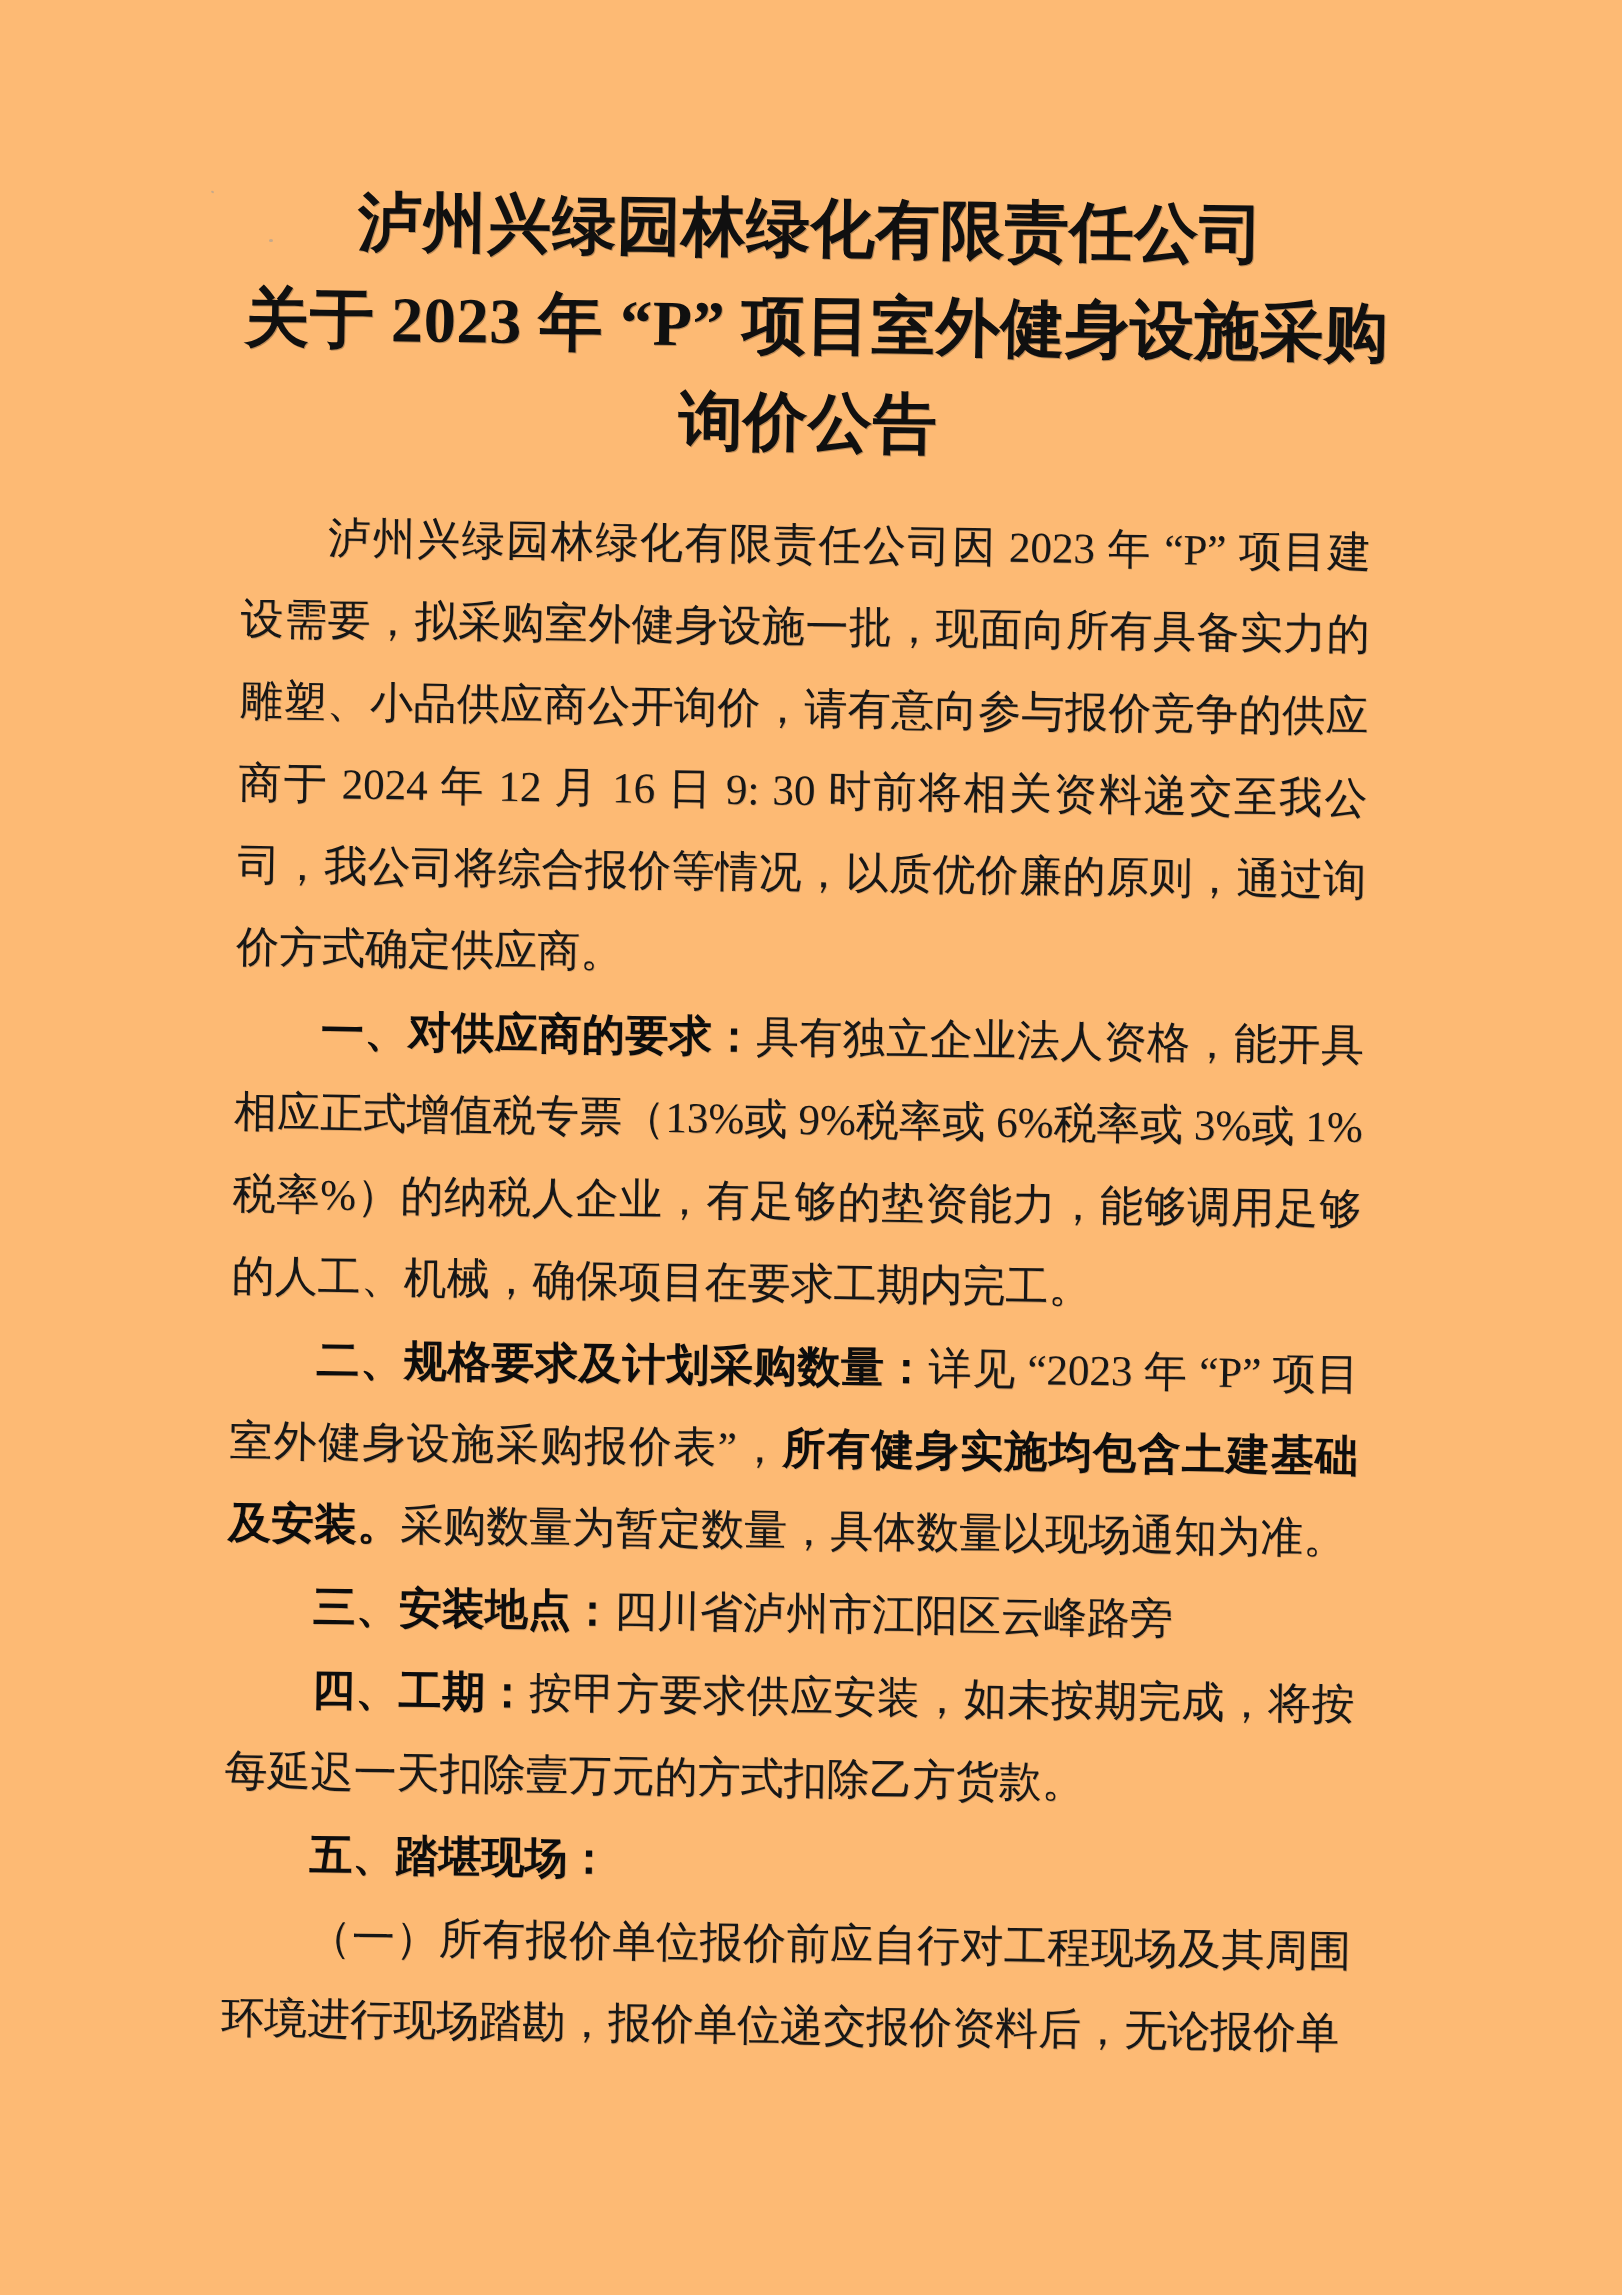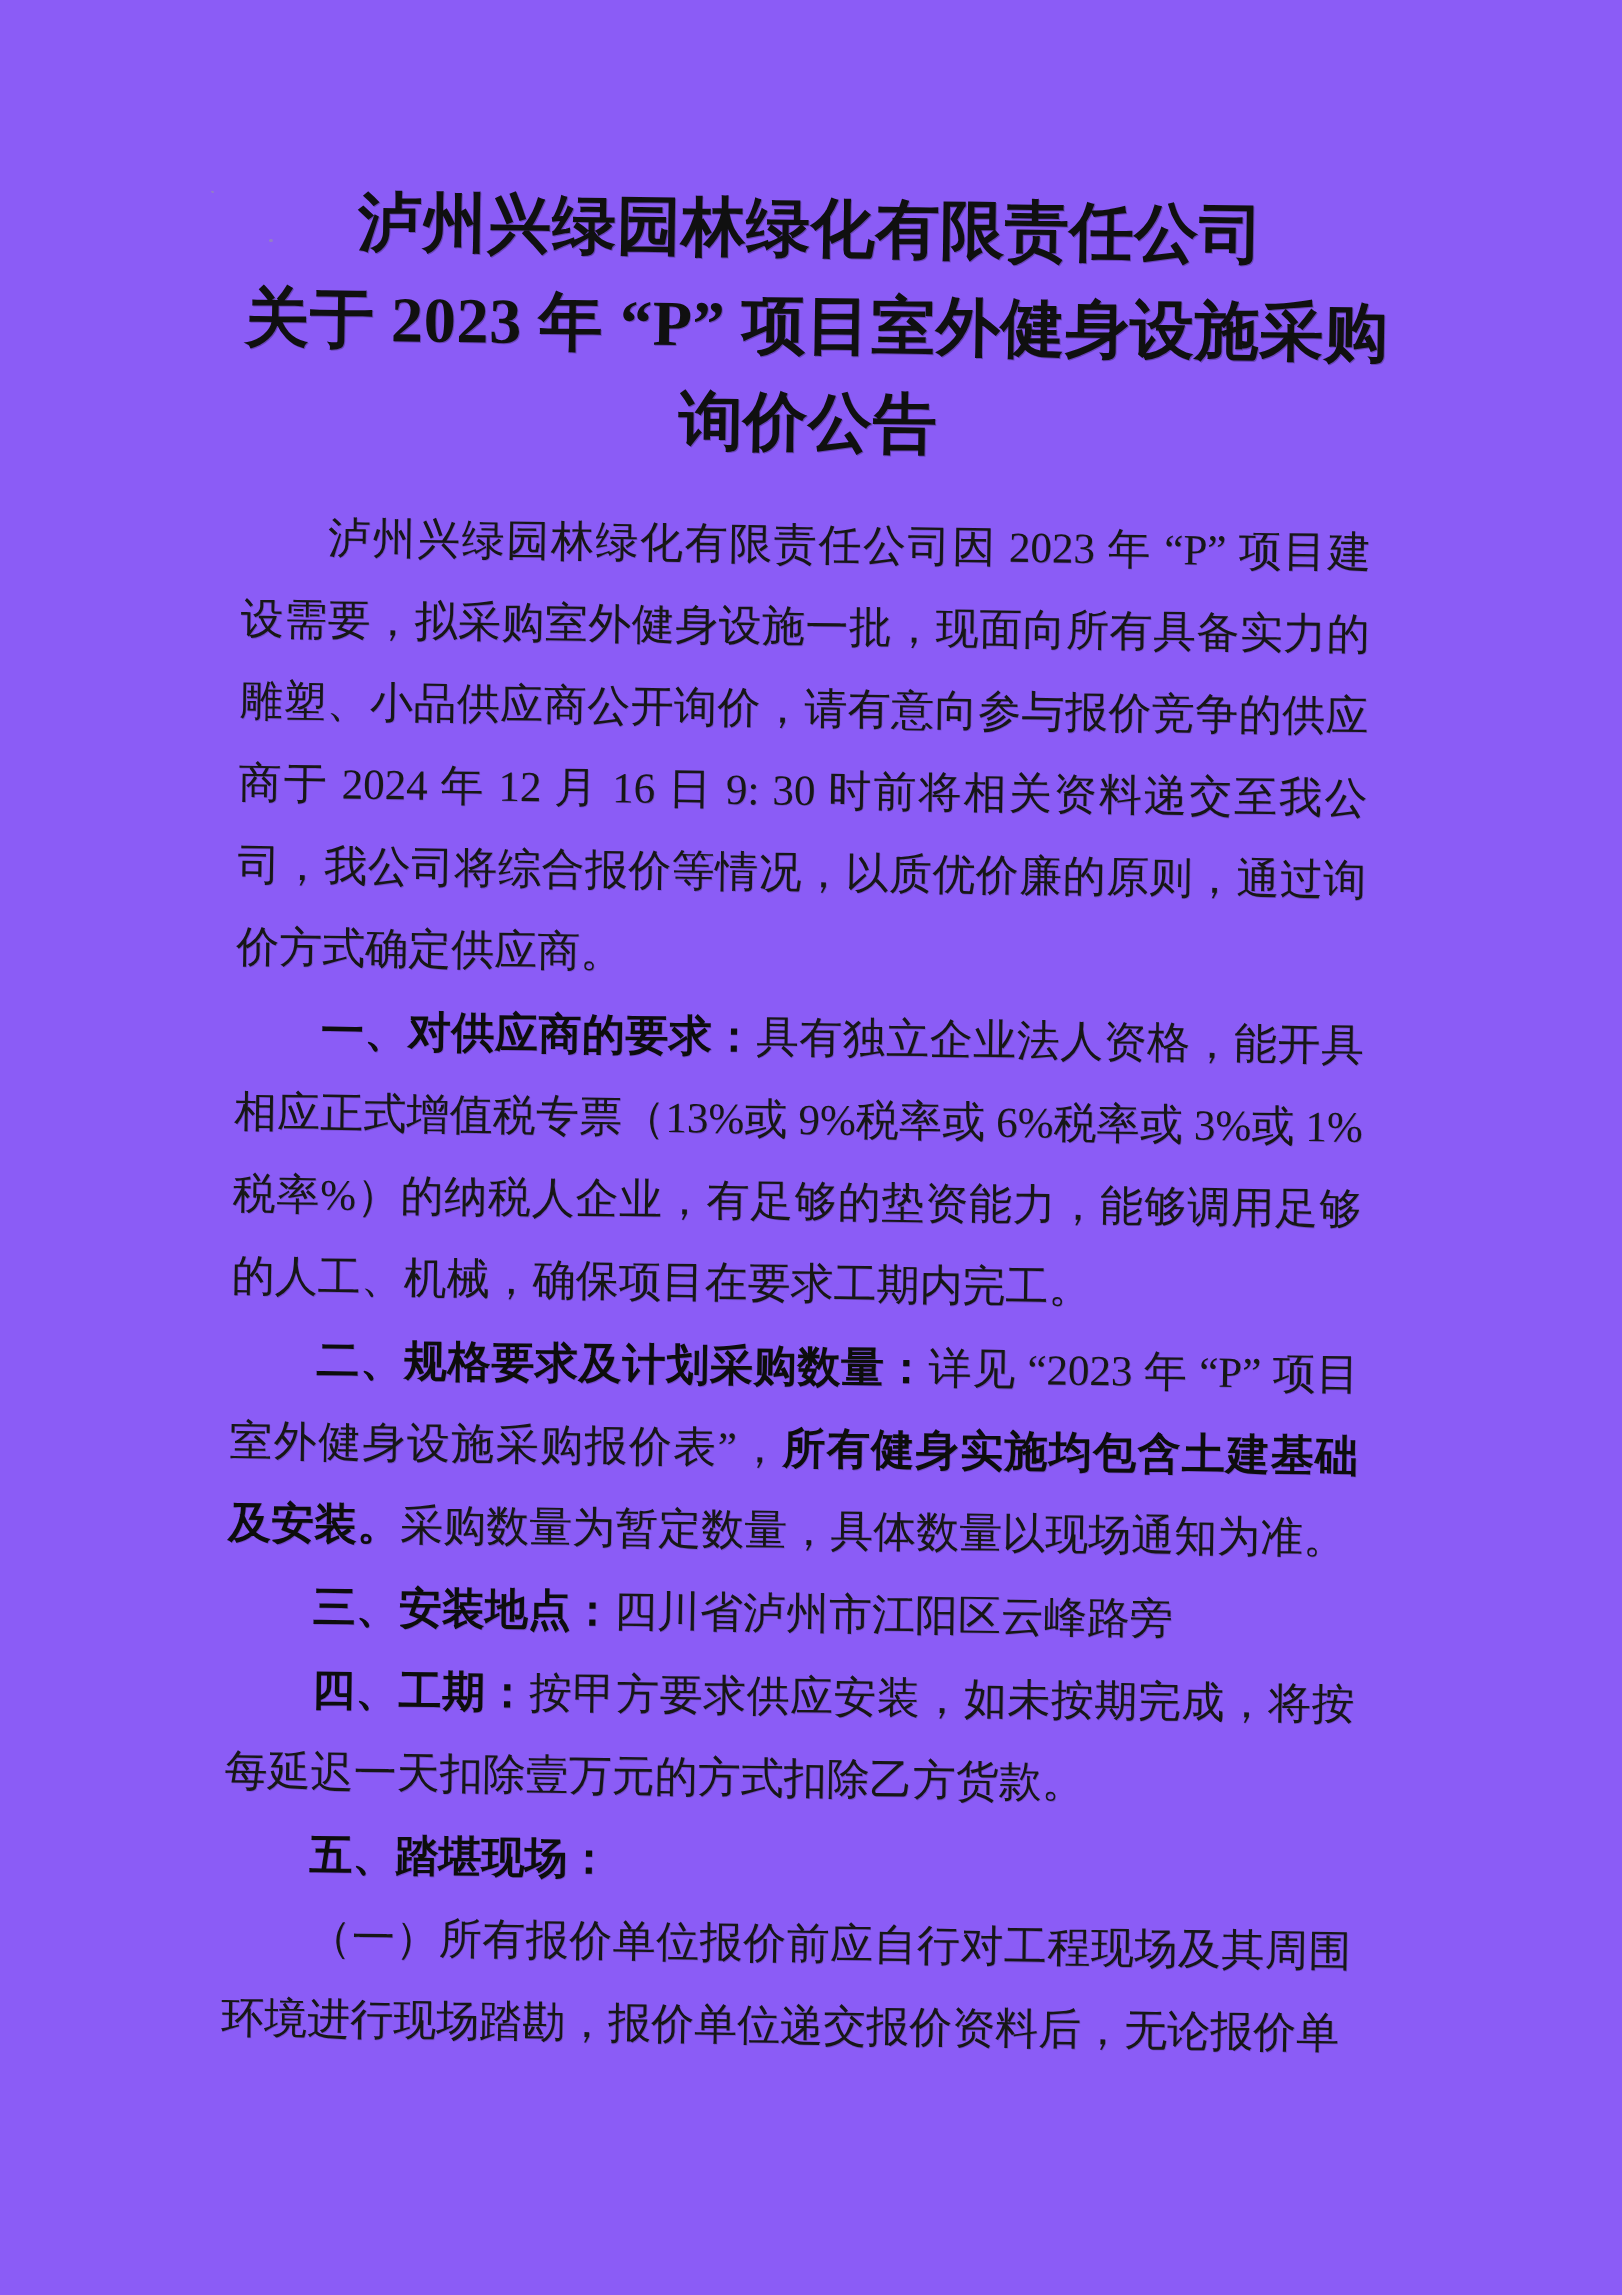--- a/index.html
+++ b/index.html
@@ -4,21 +4,21 @@
 <style>
   html, body {
     margin: 0;
     padding: 0;
     background: #ffffff;
   }
   .page {
     position: relative;
     width: 1623px;
     height: 2295px;
-    background: #8b5cf6;
+    background: #fdba74;
     overflow: hidden;
     font-family: "Liberation Serif", "DejaVu Serif", serif;
     color: #171717;
   }
   .content {
     position: absolute;
     left: 247px;
     top: 180px;
     width: 1129px;
     transform: rotate(0.8deg);

